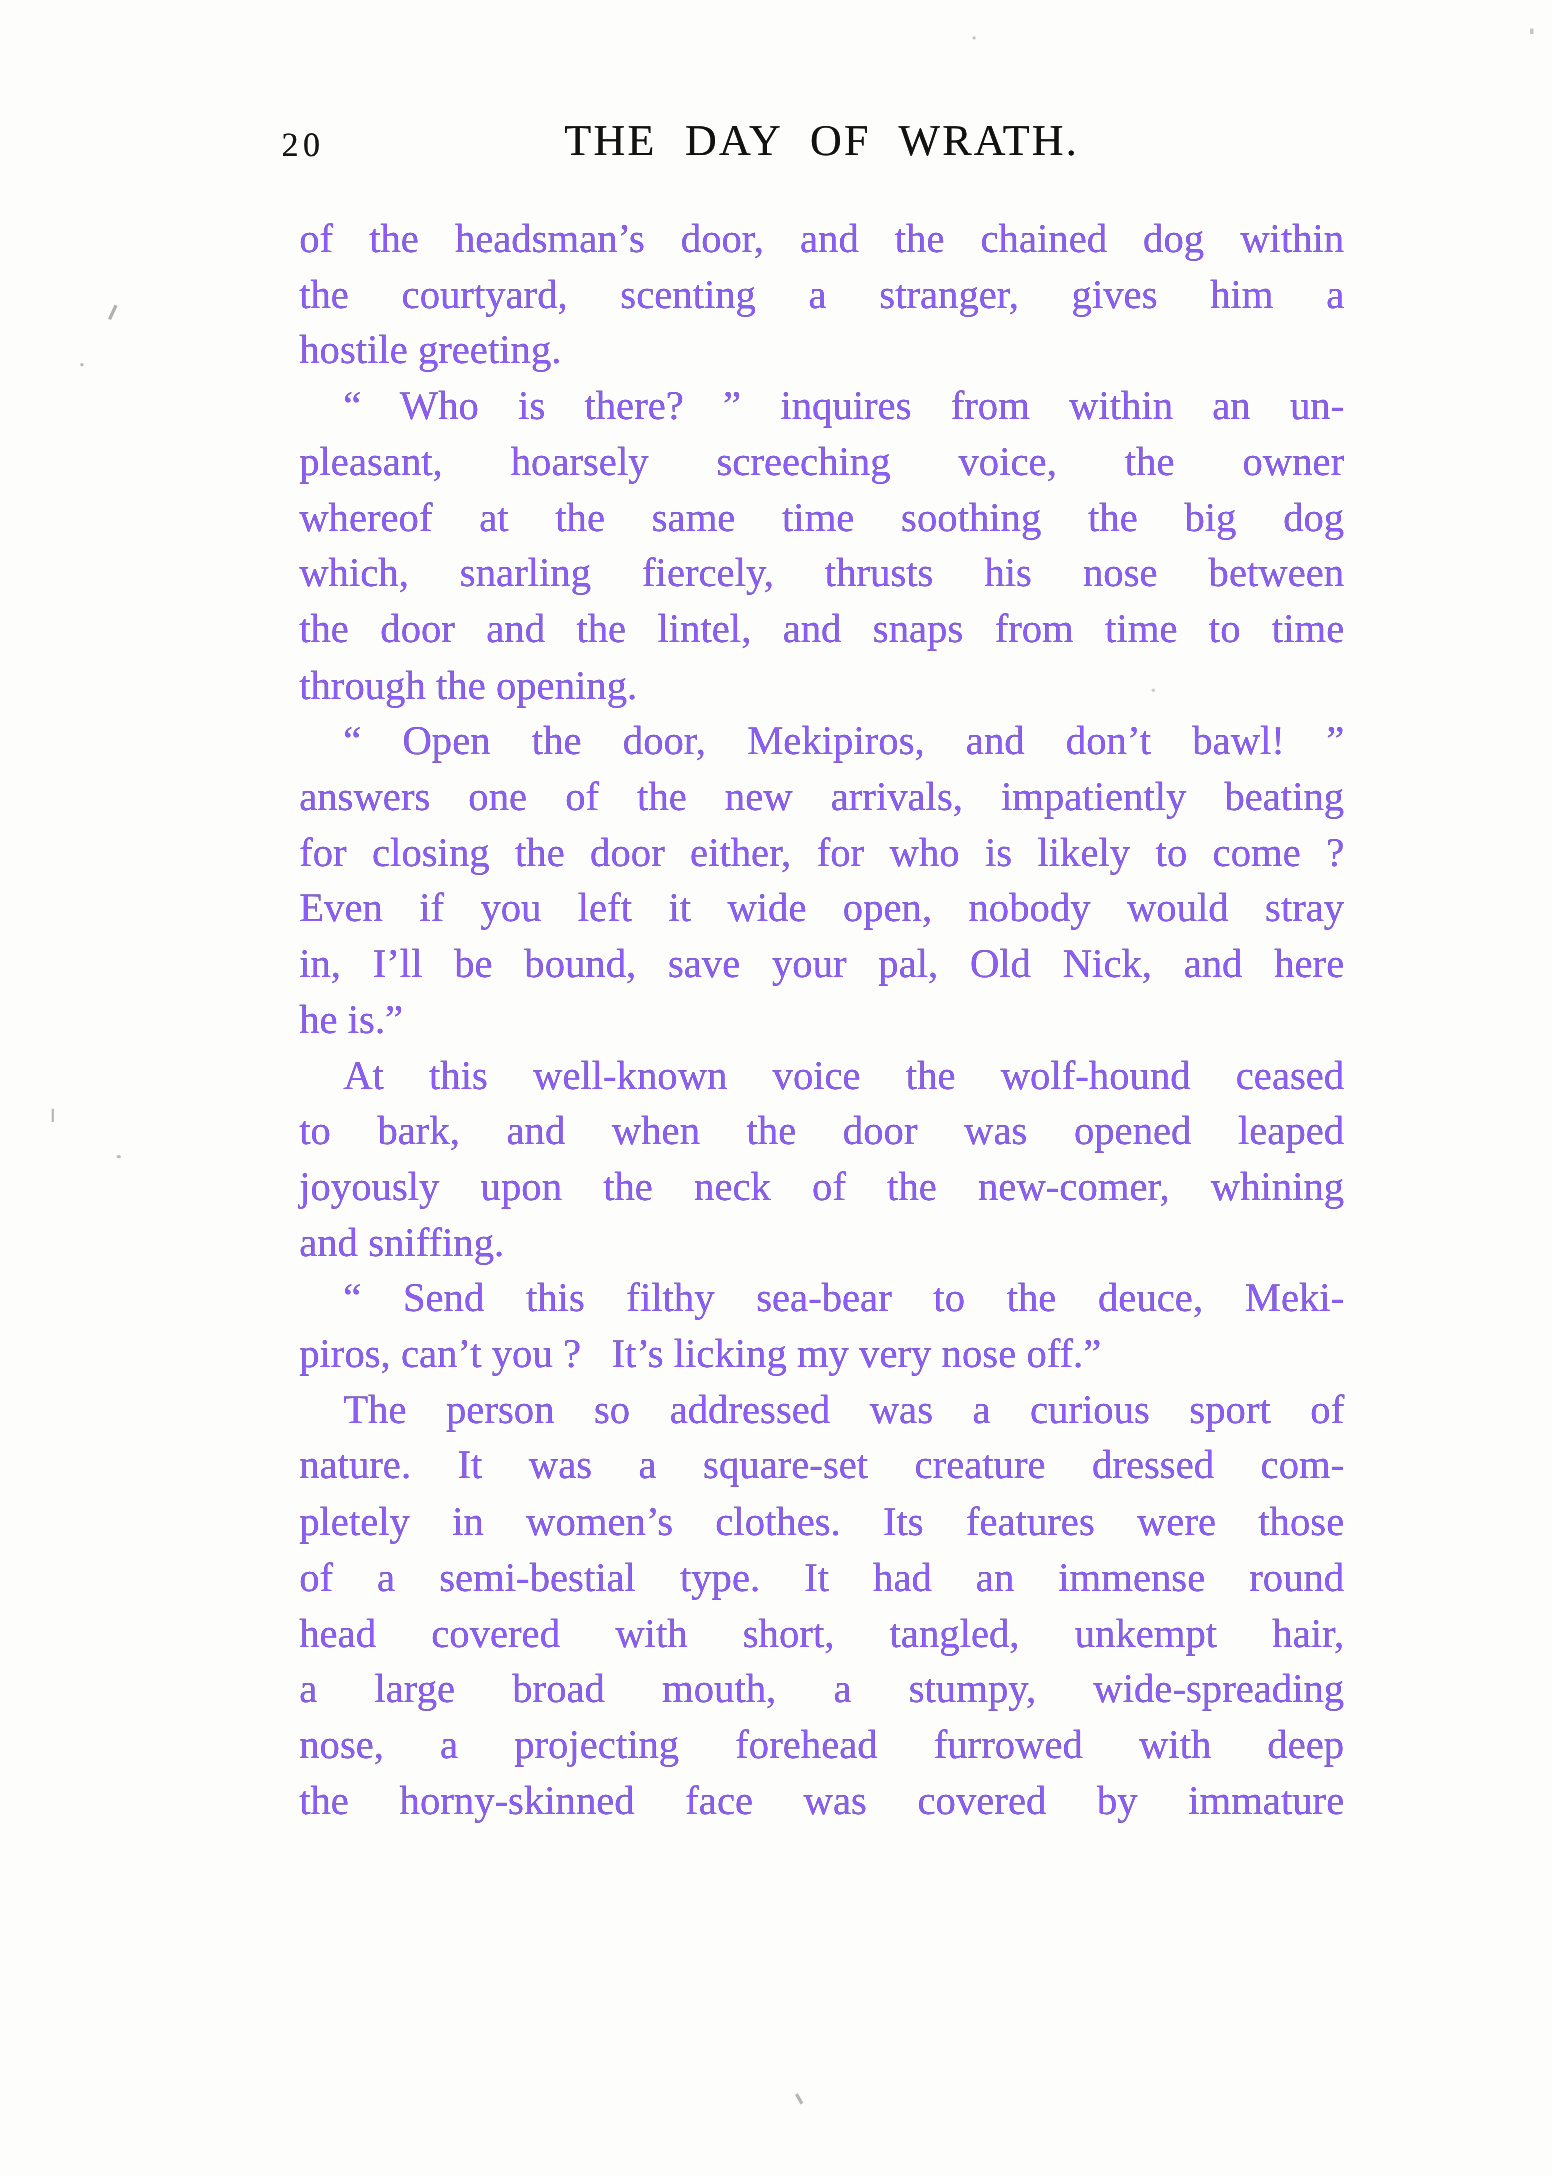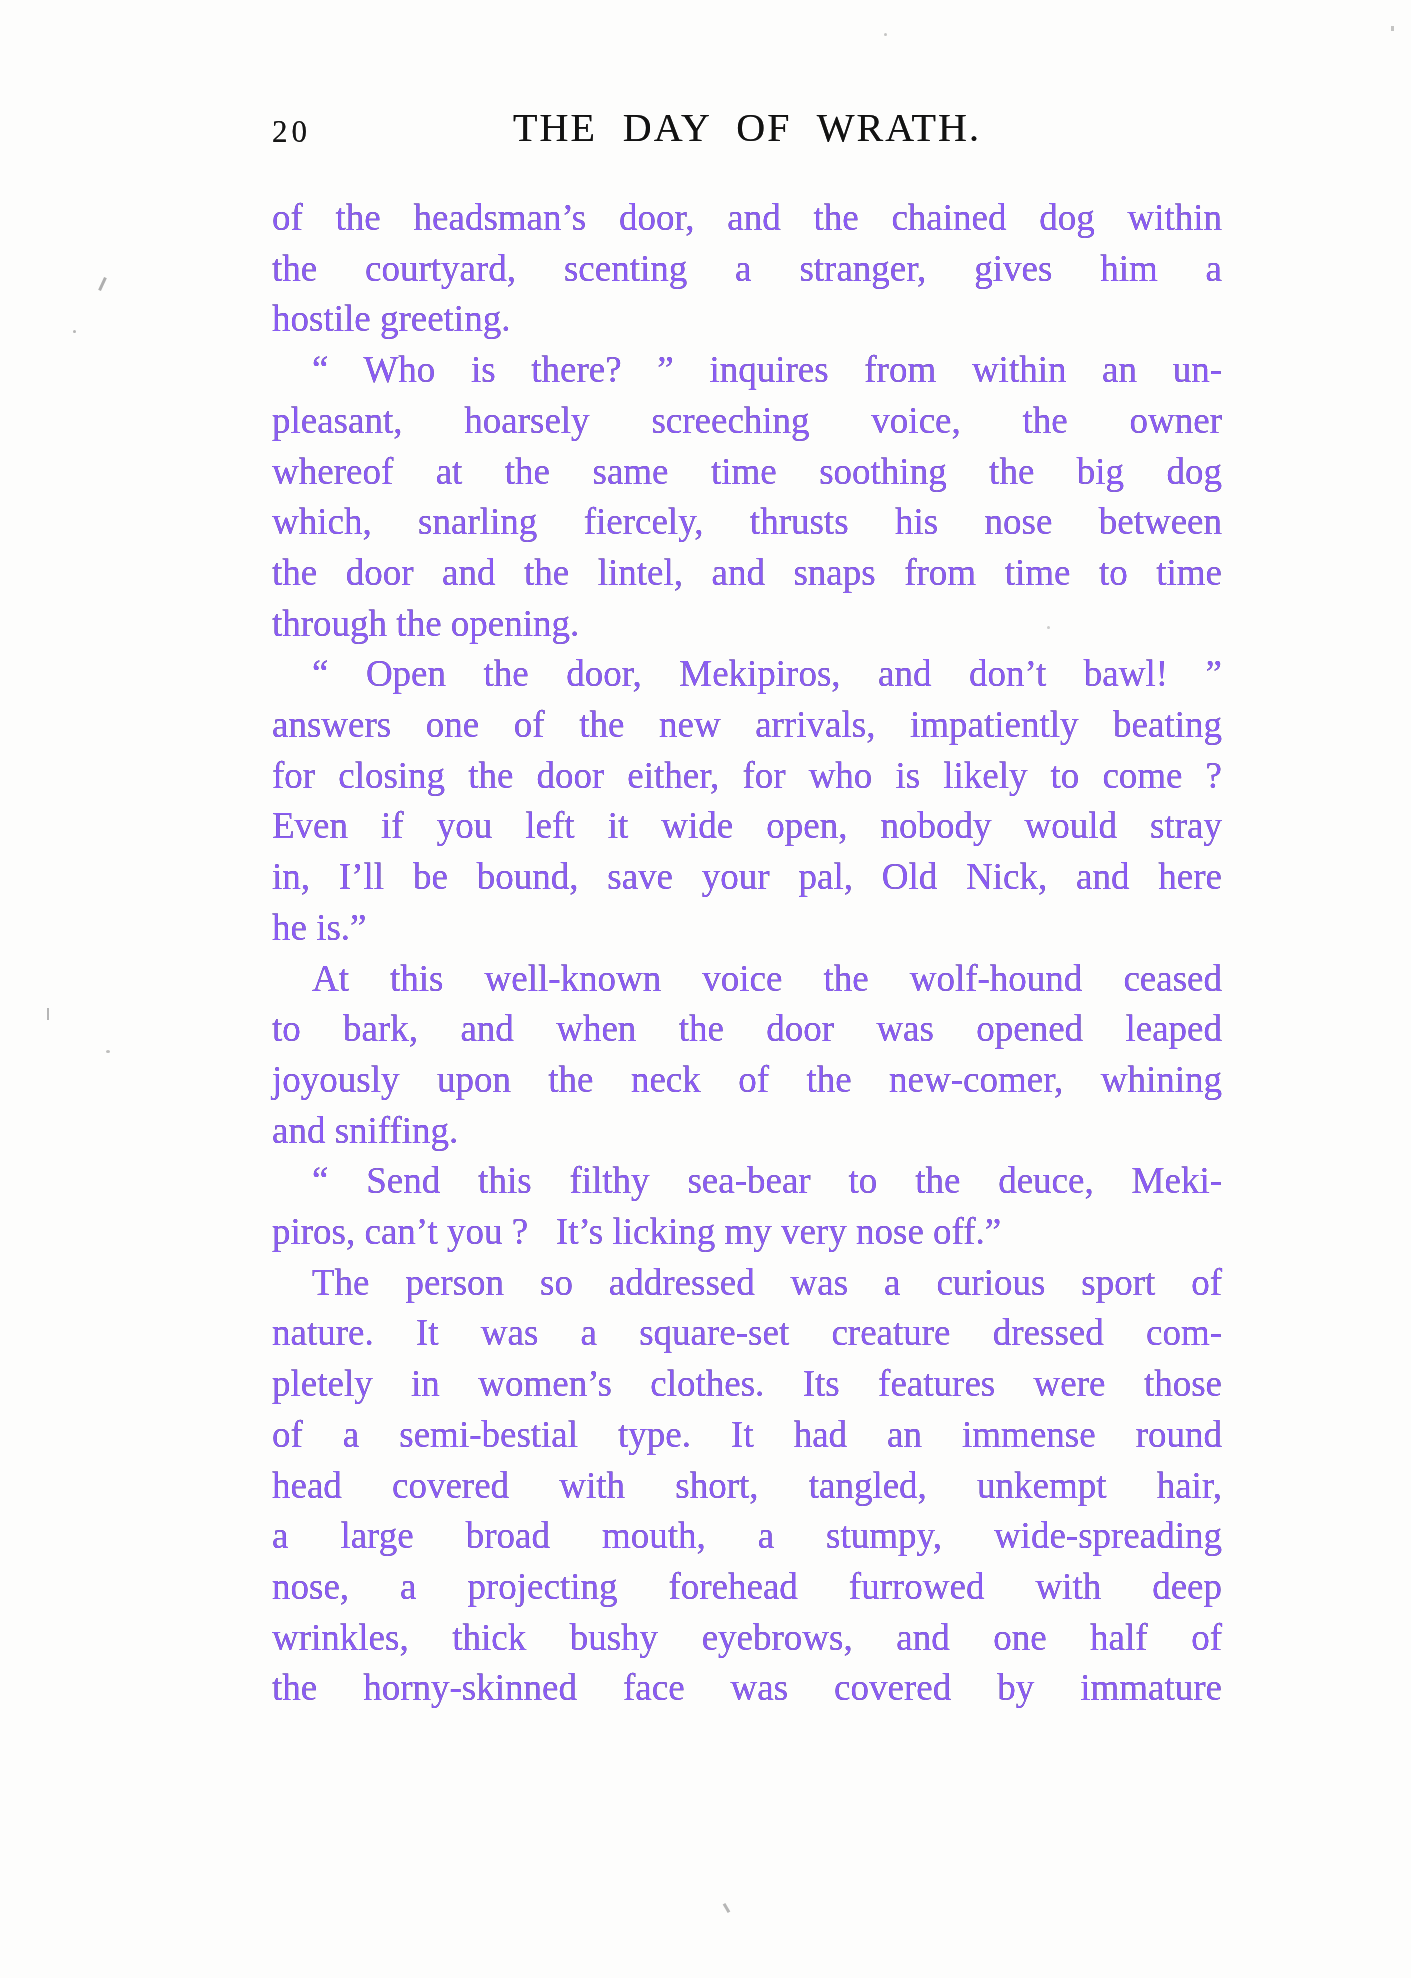--- a/index.html
+++ b/index.html
@@ -11,21 +11,21 @@
     position: relative;
     width: 1411px;
     height: 1978px;
     background: #fdfdfc;
     color: #1a1a1a;
     font-family: "Liberation Serif", "DejaVu Serif", serif;
     overflow: hidden;
   }
   .pagenum {
     position: absolute;
-    left: 272px;
+    left: 256px;
     top: 114px;
     font-size: 31px;
     line-height: 36px;
     letter-spacing: 4px;
     color: #161616;
     text-shadow: 0 0 0.5px rgba(10,10,10,.8);
   }
   .running-title {
     position: absolute;
     left: 272px;
@@ -96,21 +96,20 @@
       <div class="line end">and sniffing.</div>
       <div class="line ind">“ Send this filthy sea-bear to the deuce, Meki-</div>
       <div class="line end">piros, can’t you ?  It’s licking my very nose off.”</div>
       <div class="line ind">The person so addressed was a curious sport of</div>
       <div class="line">nature.  It was a square-set creature dressed com-</div>
       <div class="line">pletely in women’s clothes.  Its features were those</div>
       <div class="line">of a semi-bestial type.  It had an immense round</div>
       <div class="line">head covered with short, tangled, unkempt hair,</div>
       <div class="line">a large broad mouth, a stumpy, wide-spreading</div>
       <div class="line">nose, a projecting forehead furrowed with deep</div>
-      <div class="line">wrinkles, thick bushy eyebrows, and one half of</div>
       <div class="line">the horny-skinned face was covered by immature</div>
     </div>
 
   <div class="speck" style="left:101px; top:277px; width:3px; height:14px; transform:rotate(25deg); opacity:.55;"></div>
   <div class="speck" style="left:73px; top:330px; width:3px; height:3px; border-radius:50%; opacity:.5;"></div>
   <div class="speck" style="left:47px; top:1008px; width:2px; height:12px; opacity:.5;"></div>
   <div class="speck" style="left:106px; top:1050px; width:4px; height:3px; border-radius:50%; opacity:.45;"></div>
   <div class="speck" style="left:725px; top:1903px; width:3px; height:10px; transform:rotate(-30deg); opacity:.5;"></div>
   <div class="speck" style="left:884px; top:33px; width:3px; height:3px; border-radius:50%; opacity:.4;"></div>
   <div class="speck" style="left:1391px; top:26px; width:3px; height:5px; opacity:.4;"></div>

